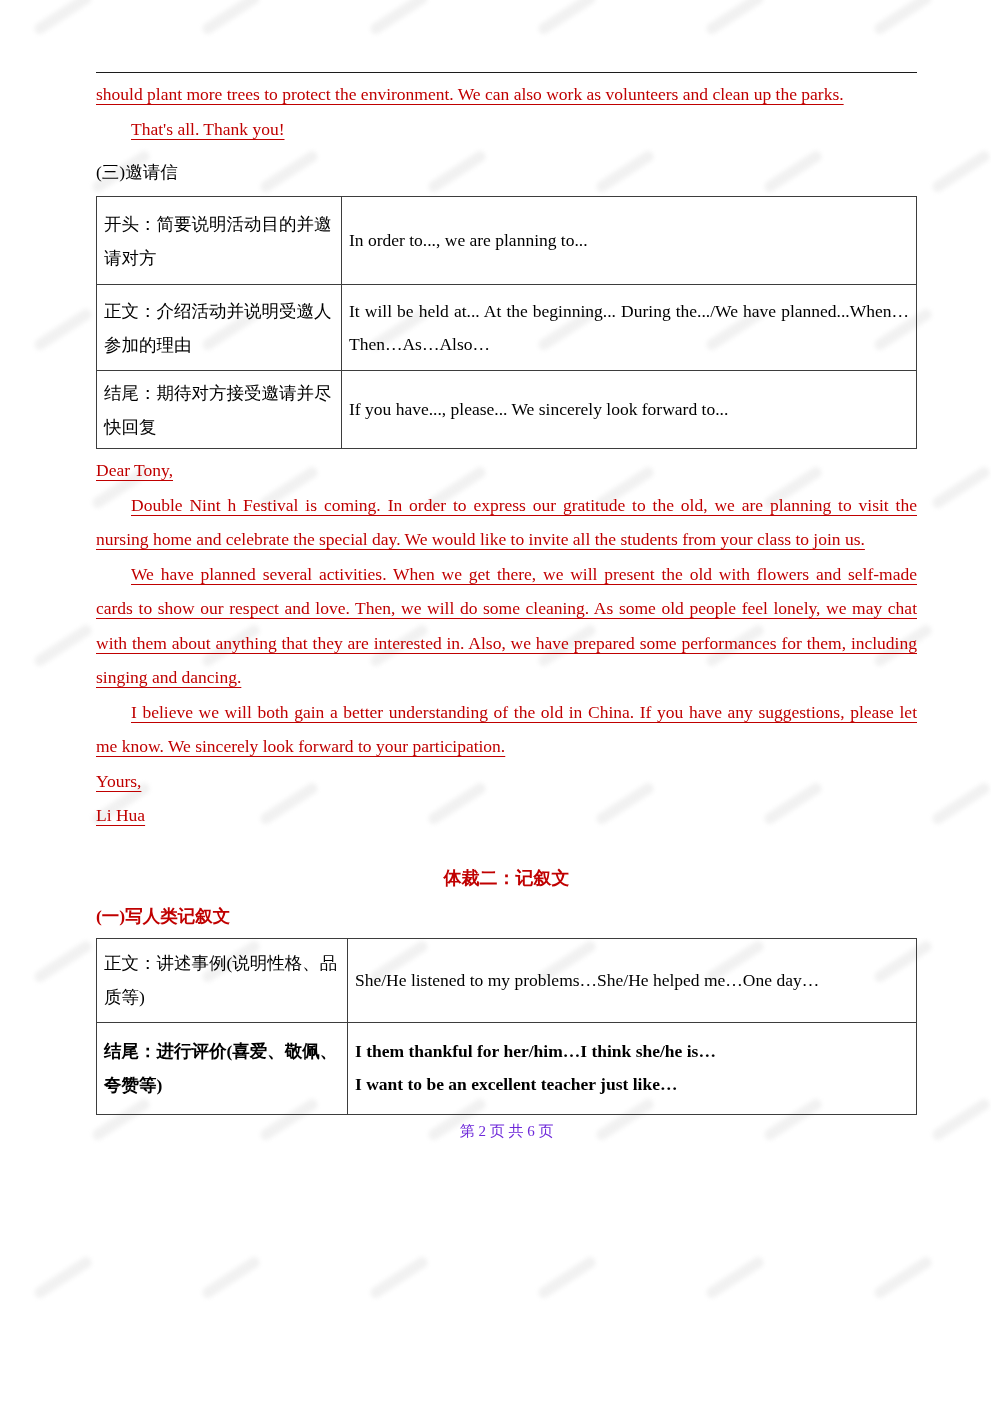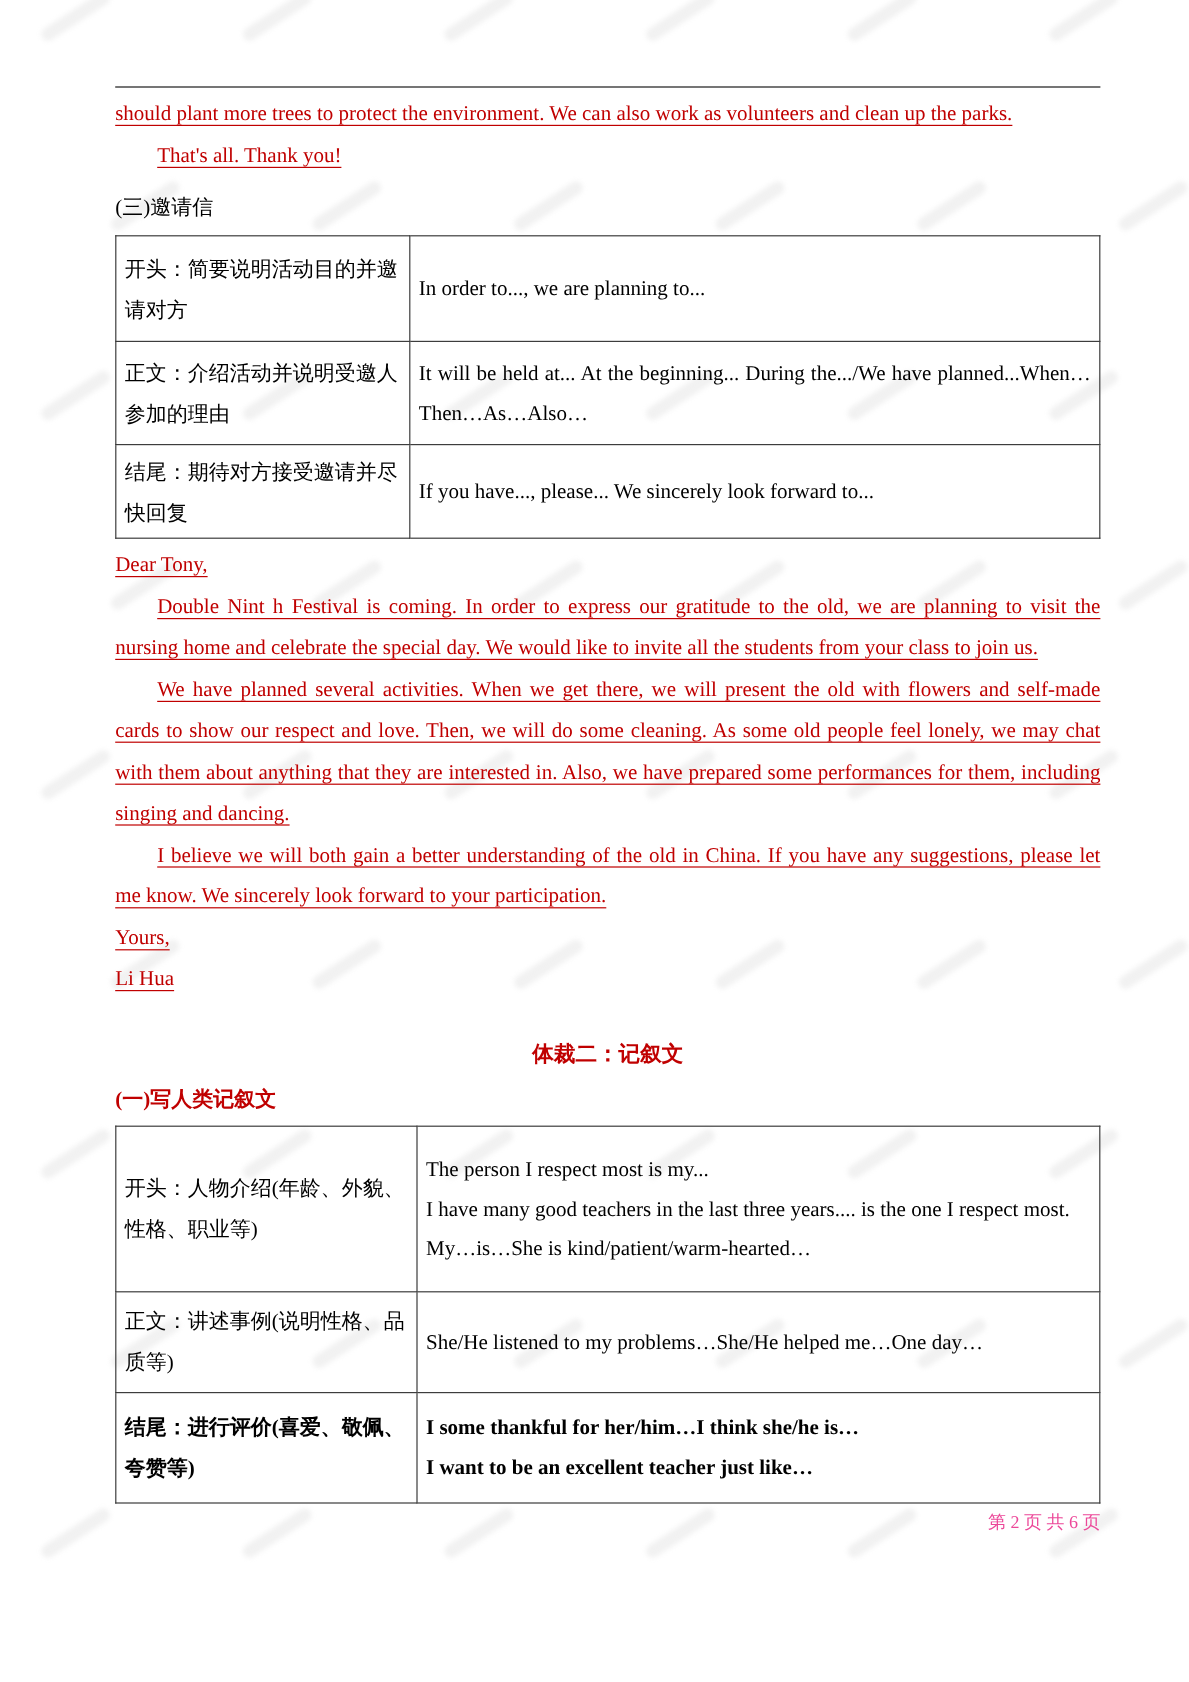--- a/index.html
+++ b/index.html
@@ -49,22 +49,22 @@
   .sig-block { text-align:left; padding-right:2px; }
   .center-red-heading {
     text-align:center; color:#c00000; font-weight:bold;
     font-size:18px; line-height:30px; margin-top:30px;
   }
   .sub-red-heading {
     color:#c00000; font-weight:bold; font-size:17.5px;
     line-height:30px; margin-top:8px;
   }
   .footer {
-    text-align:right; font-size:15px; line-height:24px; margin-top:4px;
-    color:#ec4899;
+    text-align:center; font-size:15px; line-height:24px; margin-top:4px;
+    color:#6d28d9;
   }
 </style>
 </head>
 <body>
 
 <div class="page">
 
   <div class="wm-layer">
       <div class="wm" style="left: 30px; top: 8px;"></div>
       <div class="wm" style="left: 198px; top: 8px;"></div>
@@ -161,38 +161,30 @@
 
     <div class="center-red-heading">体裁二：记叙文</div>
     <div class="sub-red-heading">(一)写人类记叙文</div>
 
     <table class="frame">
       <colgroup>
           <col class="c-left2">
           <col>
         </colgroup>
       <tbody>
-          <tr style="height:138px;">
-        <td class="lcell">开头：人物介绍(年龄、外貌、性格、职业等)</td>
-        <td class="rcell">
-          <div class="line">The person I respect most is my...</div>
-          <div style="text-align:justify;">I have many good teachers in the last three years.... is the one I respect most.</div>
-          <div class="line">My…is…She is kind/patient/warm-hearted…</div>
-        </td>
-      </tr>
       <tr style="height:84px;">
         <td class="lcell">正文：讲述事例(说明性格、品质等)</td>
         <td class="rcell">
           <div class="line">She/He listened to my problems…She/He helped me…One day…</div>
         </td>
       </tr>
       <tr style="height:92px;font-weight:bold;">
         <td class="lcell">结尾：进行评价(喜爱、敬佩、夸赞等)</td>
         <td class="rcell">
-          <div class="line">I some thankful for her/him…I think she/he is…</div>
+          <div class="line">I them thankful for her/him…I think she/he is…</div>
           <div class="line">I want to be an excellent teacher just like…</div>
         </td>
       </tr>
     </tbody>
       </table>
 
 
     <div class="footer">第 2 页 共 6 页</div>
 
   </div>

